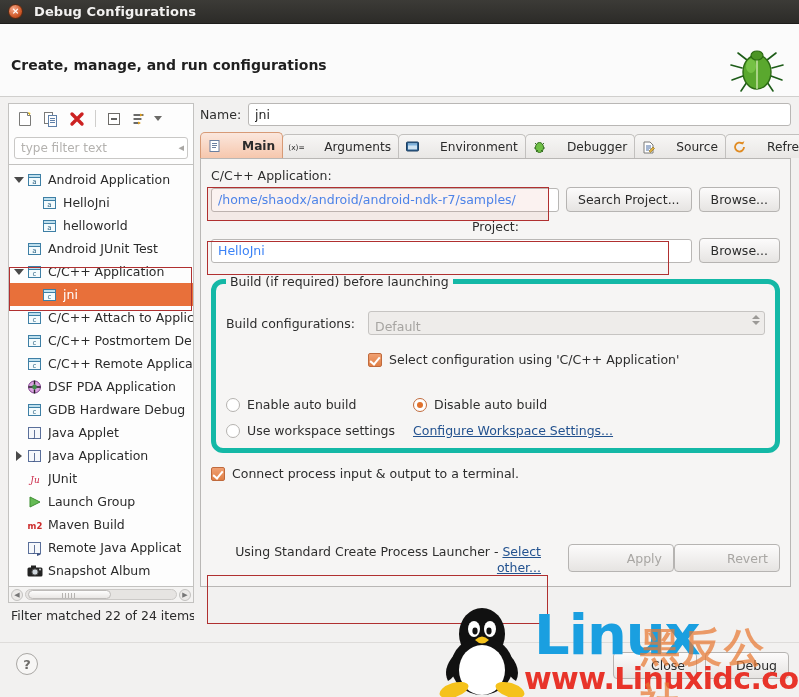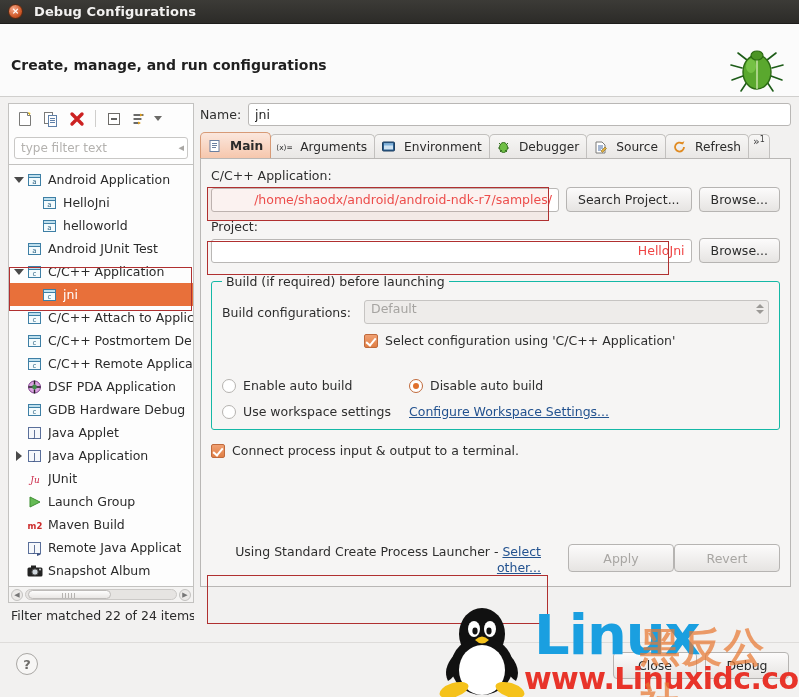--- a/index.html
+++ b/index.html
@@ -175,21 +175,21 @@
     font-family: inherit; font-size: 12.5px; padding: 0 6px; color: #1f1f1f;
     outline: none;
   }
 
   .tabstrip {
     display: flex; align-items: flex-end; height: 26px;
     border-bottom: 1px solid #b9b7b5;
     position: relative;
   }
   .tab {
-    height: 24px; display: flex; align-items: center; gap: 8px;
+    height: 24px; display: flex; align-items: center; gap: 20px;
     padding: 0 7px 0 6px;
     border: 1px solid #c2c0be; border-bottom: none;
     border-top-left-radius: 5px; border-top-right-radius: 5px;
     background: linear-gradient(to bottom,#f7f6f5,#e9e7e5);
     font-size: 12.2px; color: #2b2b2b; cursor: pointer;
     margin-right: -1px;
   }
   .tab.active {
     background: linear-gradient(to bottom,#fbe7dd,#f6c7ad);
     font-weight: bold; height: 26px; border-color: #d79a76;
@@ -211,49 +211,48 @@
     height: 428px;
     padding: 9px 10px 0 10px;
     position: relative;
   }
 
   .field-label { font-size: 12.5px; margin-bottom: 4px; }
   .row { display: flex; align-items: center; gap: 7px; }
   .txt {
     flex: 1; height: 24px;
     border: 1px solid #b9b7b5; border-radius: 3px; background: #fff;
-    font-family: inherit; font-size: 12.5px; padding: 0 6px; color: #ef4444;
+    font-family: inherit; font-size: 12.5px; padding: 0 6px; color: #3b82f6;
     outline: none;
-    text-align: right;
   }
   .btn {
     height: 25px; padding: 0 11px;
     border: 1px solid #b6b4b2; border-radius: 4px;
     background: linear-gradient(to bottom,#fcfbfb,#e6e4e2);
     font-family: inherit; font-size: 12.5px; color: #2b2b2b;
-    cursor: pointer; white-space: nowrap;
+    cursor: pointer; white-space: nowrap; text-align: right;
   }
   .btn.disabled { color: #a8a6a3; cursor: default; }
 
   
   .hl { position: absolute; border: 1px solid #b03030; pointer-events: none; z-index: 20; }
   .hl-fill { background: rgba(224,150,130,.12); }
 
   fieldset.group {
-    border: 1px solid #14b8a6; border-radius: 3px;
-    margin: 11px 0 0 0; padding: 5px 10px 10px 10px;
+    border: 5px solid #14b8a6; border-radius: 12px;
+    margin: 11px 0 0 0; padding: 16px 10px 10px 10px;
   }
   fieldset.group > legend { font-size: 12.5px; padding: 0 4px; color: #2b2b2b; }
   .grow { display: flex; align-items: center; margin-top: 6px; }
   .glabel { width: 142px; font-size: 12.5px; }
   .combo {
     flex: 1; height: 24px;
     border: 1px solid #c6c4c2; border-radius: 3px;
     background: #eeecea; color: #a6a4a1;
-    display: flex; align-items: flex-start; padding: 0 6px;
+    display: flex; align-items: flex-end; padding: 0 6px;
     font-size: 12.5px; position: relative; cursor: default;
   }
   .spin {
     position: absolute; right: 4px; top: 3px;
     display: flex; flex-direction: column; gap: 2px;
   }
   .spin i { width: 0; height: 0; border-left: 4px solid transparent; border-right: 4px solid transparent; }
   .spin .up { border-bottom: 4px solid #9b9996; }
   .spin .dn { border-top: 4px solid #9b9996; }
 
@@ -650,41 +649,41 @@
 
       <div class="tabpage">
 
         <div class="field-label">C/C++ Application:</div>
         <div class="row">
           <input class="txt" type="text" value="/home/shaodx/android/android-ndk-r7/samples/" style="">
           <button class="btn">Search Project...</button>
           <button class="btn">Browse...</button>
         </div>
 
-        <div class="field-label" style="margin-top:7px;">Project:</div>
+        <div class="field-label" style="margin-top:7px;text-align:center;">Project:</div>
         <div class="row">
           <input class="txt" type="text" value="HelloJni" style="">
           <button class="btn">Browse...</button>
         </div>
 
         <fieldset class="group">
           <legend>Build (if required) before launching</legend>
 
           <div class="grow">
             <span class="glabel">Build configurations:</span>
             <div class="combo">
               <span>Default</span>
               <span class="spin">
                 <i class="up"></i>
                   <i class="dn"></i>
               </span>
             </div>
           </div>
 
-          <div class="grow" style="margin-top:9px;padding-left:142px;">
+          <div class="grow" style="margin-top:17px;padding-left:142px;">
             <div class="cbrow">
               <span class="chk"></span>
               <span>Select configuration using 'C/C++ Application'</span>
             </div>
           </div>
 
           <div class="grow" style="margin-top:30px;">
             <div class="cbrow" style="width:187px;">
               <span class="radio"></span>
               <span>Enable auto build</span>

